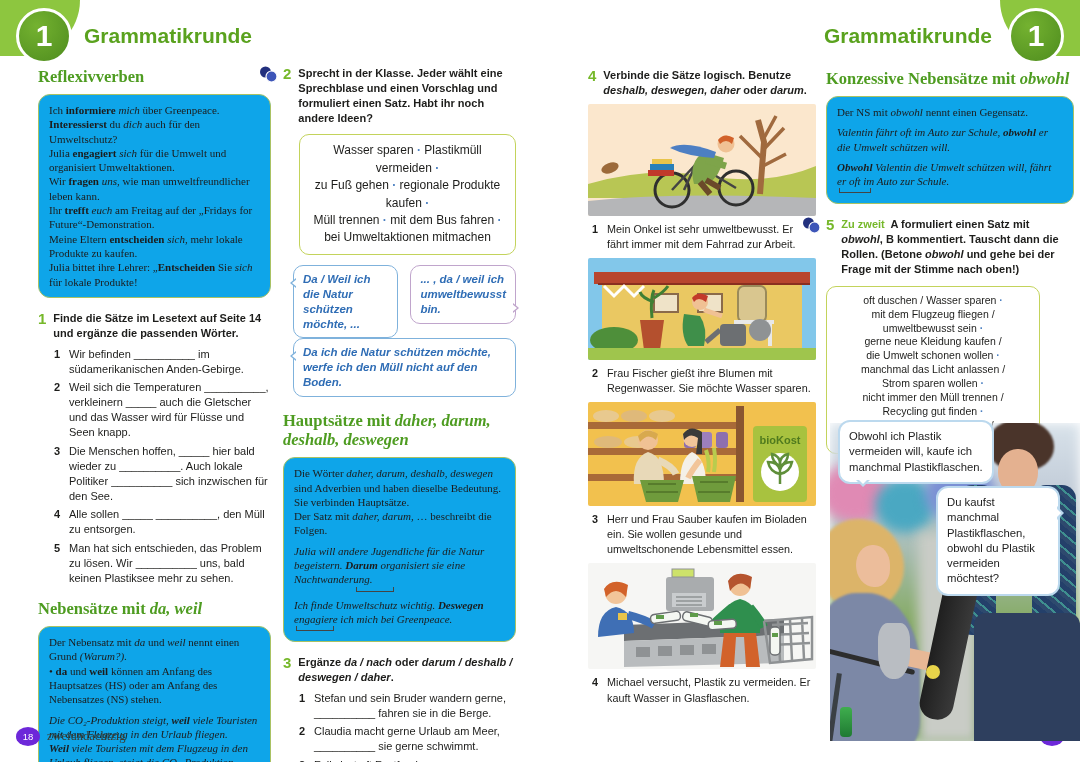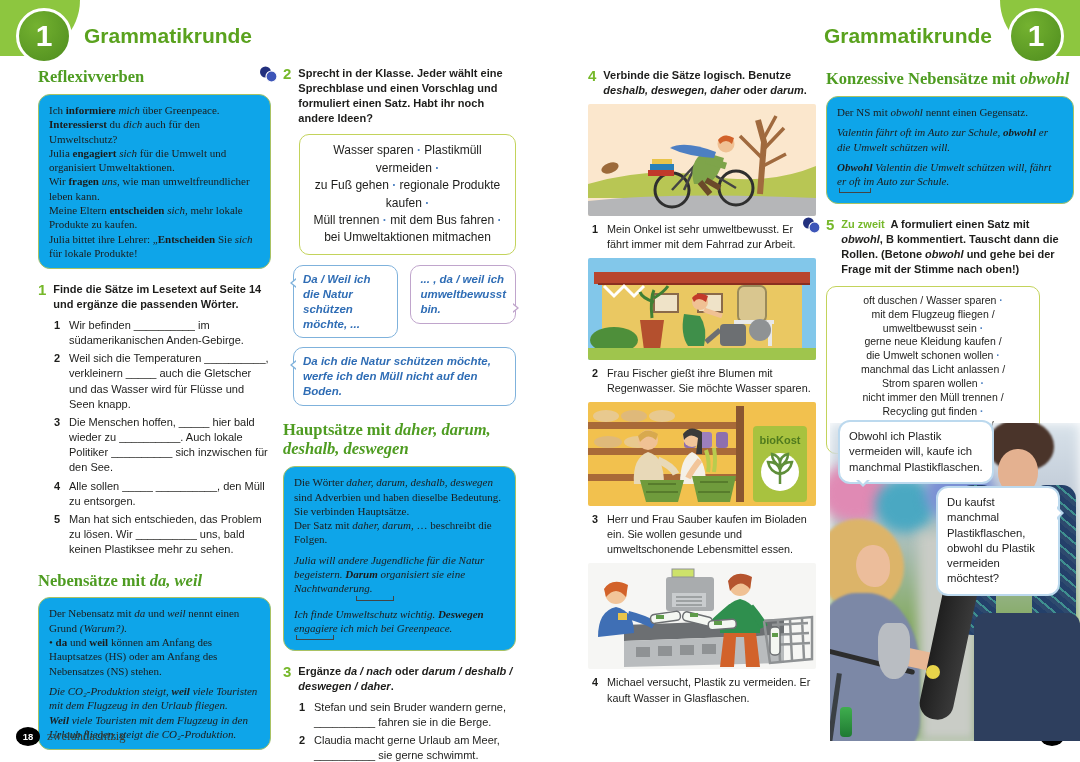--- a/index.html
+++ b/index.html
@@ -71,42 +71,43 @@
   #pbubble1::before{content:"";position:absolute;left:16px;bottom:-12px;border:7px solid transparent;border-top:7px solid #bcd9ee}
   #pbubble1::after{content:"";position:absolute;left:18px;bottom:-7px;border:5px solid transparent;border-top:5px solid #fff}
   #pbubble2{left:936px;top:486px;width:102px}
   #pbubble2::before{content:"";position:absolute;right:-13px;top:18px;border:7px solid transparent;border-left:7px solid #bcd9ee}
   #pbubble2::after{content:"";position:absolute;right:-8px;top:20px;border:5px solid transparent;border-left:5px solid #fff}
   
   .footer{position:absolute;bottom:16px;display:flex;align-items:center;gap:7px;
           font-family:"Liberation Serif",serif;font-size:12.5px;color:#3c3c30}
   #footer-left{left:16px}
   #footer-right{right:16px}
-  .pagenum{width:24px;height:19px;border-radius:50%;background:#000000;color:#fff;
-           font-family:"Liberation Sans",sans-serif;font-size:9.5px;font-weight:bold;
+  .pagenum{width:24px;height:19px;border-radius:50%;background:#6d28d9;color:#fff;
+           font-family:"Liberation Sans",sans-serif;font-size:9.5px;font-weight:normal;
            display:flex;align-items:center;justify-content:center}
   b{font-weight:bold} i{font-style:italic}
 </style>
 </head>
 <body>
 
 <div class="leaf" id="leaf-left"></div>
 <div class="unit-circle" id="unit-left">1</div>
 <div class="runde-title" id="title-left">Grammatikrunde</div>
 <div class="leaf" id="leaf-right"></div>
 <div class="unit-circle" id="unit-right">1</div>
 <div class="runde-title" id="title-right">Grammatikrunde</div>
 
 <div class="col" id="col1">
   <h2>Reflexivverben</h2>
   <div class="gbox">
     <p>Ich <b>informiere</b> <i>mich</i> über Greenpeace.</p>
     <p><b>Interessierst</b> du <i>dich</i> auch für den Umweltschutz?</p>
     <p>Julia <b>engagiert</b> <i>sich</i> für die Umwelt und organisiert Umweltaktionen.</p>
     <p>Wir <b>fragen</b> <i>uns</i>, wie man umweltfreundlicher leben kann.</p>
+    <p>Ihr <b>trefft</b> <i>euch</i> am Freitag auf der „Fridays for Future“-Demonstration.</p>
     <p>Meine Eltern <b>entscheiden</b> <i>sich</i>, mehr lokale Produkte zu kaufen.</p>
     <p>Julia bittet ihre Lehrer: „<b>Entscheiden</b> Sie <i>sich</i> für lokale Produkte!</p>
   </div>
 
   <div class="exercise">
     <div class="ex-head">
       <span class="ex-num">1</span>
       <span class="ex-title">Finde die Sätze im Lesetext auf Seite 14 und ergänze die passenden Wörter.</span>
     </div>
     <div class="ex-items">
@@ -159,21 +160,21 @@
       <div>Wasser sparen <span class="dot">·</span> Plastikmüll vermeiden <span class="dot">·</span></div>
       <div>zu Fuß gehen <span class="dot">·</span> regionale Produkte kaufen <span class="dot">·</span></div>
       <div>Müll trennen <span class="dot">·</span> mit dem Bus fahren <span class="dot">·</span></div>
       <div>bei Umweltaktionen mitmachen</div>
     </div>
     <div class="hand-bubbles">
       <div class="bub-row">
         <div class="bubble blue tail-l">Da / Weil ich die Natur schützen möchte, ...</div>
         <div class="bubble purple tail-r">... , da / weil ich umweltbewusst bin.</div>
       </div>
-      <div class="bubble blue tail-l" style="margin-top:9px">Da ich die Natur schützen möchte, werfe ich den Müll nicht auf den Boden.</div>
+      <div class="bubble blue tail-l" style="">Da ich die Natur schützen möchte, werfe ich den Müll nicht auf den Boden.</div>
     </div>
   </div>
 
   <h2 style="margin-top:15px">Hauptsätze mit <i>daher, darum, deshalb, deswegen</i></h2>
   <div class="gbox">
     <p>Die Wörter <i>daher, darum, deshalb, deswegen</i> sind Adverbien und haben dieselbe Bedeutung. Sie verbinden Hauptsätze.</p>
     <p class="rule2">Der Satz mit <i>daher, darum,</i> … beschreibt die Folgen.</p>
     <p class="ex">Julia will andere Jugendliche für die Natur begeistern. <b>Darum</b> organisiert sie eine Nachtwanderung.</p>
     <span class="varrow" style="margin-left:62px"></span>
     <p class="ex">Ich finde Umweltschutz wichtig. <b>Deswegen</b> engagiere ich mich bei Greenpeace.</p>

